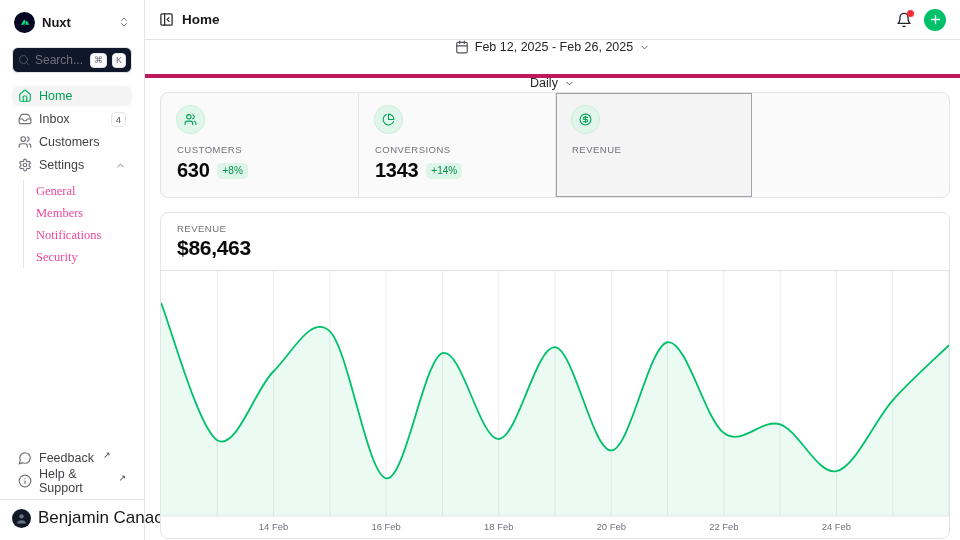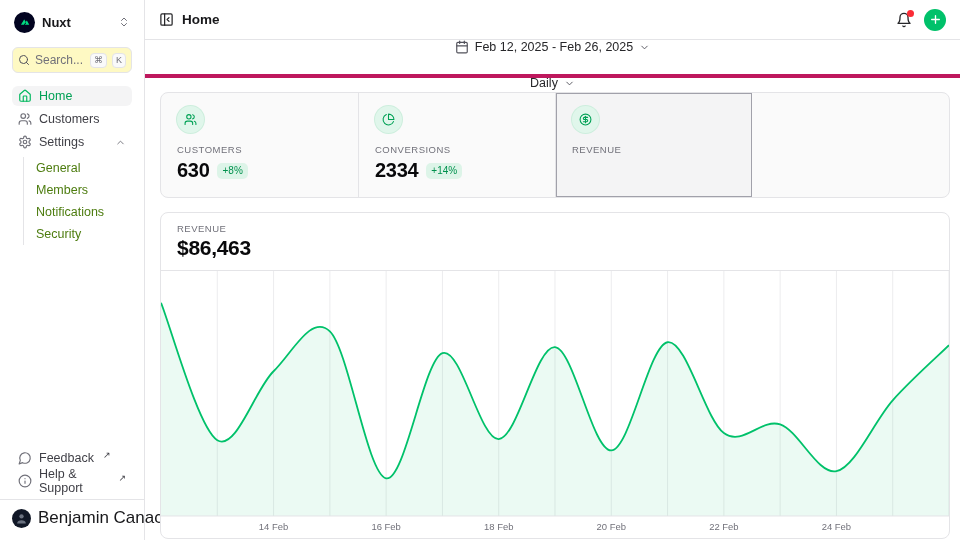--- a/index.html
+++ b/index.html
@@ -9,37 +9,37 @@
 
   
   aside { width:145px; min-width:145px; border-right:1px solid #e4e4e7;
     display:flex; flex-direction:column; padding:10px 12px 10px; }
   .brand-row { display:flex; align-items:center; gap:7px; height:24px; padding:0 2px; cursor:pointer; }
   .brand-logo { width:21px; height:21px; border-radius:50%; background:#020420;
     display:flex; align-items:center; justify-content:center; flex:none; }
   .brand-name { font-size:13px; font-weight:700; flex:1; }
   .muted-ic { color:#71717a; display:flex; }
   .search-box { margin-top:13px; height:26px; border:1px solid #e4e4e7; border-radius:6px;
-    display:flex; align-items:center; gap:5px; padding:0 5px; background:#fef9c3; cursor:text; }
+    display:flex; align-items:center; gap:5px; padding:0 5px; background:#0f172a; cursor:text; }
   .search-box .muted-ic { color:#52525b; }
   .search-ph { color:#71717a; font-size:12px; flex:1; }
   .kbd { font-size:9px; color:#71717a; border:1px solid #e4e4e7; background:#fafafa;
     border-radius:4px; padding:1px 3px; min-width:14px; text-align:center; line-height:11px; }
   nav { margin-top:13px; display:flex; flex-direction:column; gap:3px; }
   .nav-item { display:flex; align-items:center; gap:7px; height:20px; padding:0 6px;
     border-radius:6px; font-size:12.5px; color:#3f3f46; cursor:pointer; }
   .nav-item .ic { display:flex; color:#71717a; flex:none; }
   .nav-item.active { background:#f4f4f5; color:#00a155; font-weight:500; }
   .nav-item.active .ic { color:#00b85e; }
   .badge-count { margin-left:auto; font-size:9.5px; border:1px solid #e4e4e7; border-radius:4px;
     padding:1px 4px; color:#52525b; background:#fff; line-height:11px; }
   .chev-right { margin-left:auto; display:flex; color:#71717a; }
   .sub-list { margin:2px 0 0 11px; border-left:1px solid #e4e4e7; padding-left:12px;
     display:flex; flex-direction:column; }
-  .sub-item { font-size:12.5px; color:#4d7c0f; height:22px; display:flex; align-items:center; cursor:pointer; }
+  .sub-item { font-size:12.5px; color:#ec4899; height:22px; display:flex; align-items:center; cursor:pointer;font-family:Liberation Serif, serif; }
   .side-spacer { flex:1; }
   .ext-arrow { font-size:9px; color:#3f3f46; margin-left:2px; align-self:flex-start; line-height:14px; }
   .user-row { border-top:1px solid #e4e4e7; margin:8px -12px 0; padding:8px 12px 2px;
     display:flex; align-items:center; gap:7px; cursor:pointer; }
   .avatar { width:19px; height:19px; border-radius:50%; background:#111827; color:#9ca3af;
     display:flex; align-items:center; justify-content:center; flex:none; overflow:hidden; }
   .user-name { font-size:17px; font-weight:500; flex:1; white-space:nowrap; }
 
   
   main { flex:1; display:flex; flex-direction:column; min-width:0; }
@@ -119,20 +119,30 @@
       <div class="nav-item active">
         <span class="ic">
           <svg width="14" height="14" viewBox="0 0 24 24" fill="none" stroke="currentColor" stroke-width="2" stroke-linecap="round" stroke-linejoin="round">
               <path d="M15 21v-8a1 1 0 0 0-1-1h-4a1 1 0 0 0-1 1v8"></path>
               <path d="M3 10a2 2 0 0 1 .709-1.528l7-6a2 2 0 0 1 2.582 0l7 6A2 2 0 0 1 21 10v9a2 2 0 0 1-2 2H5a2 2 0 0 1-2-2z"></path>
             </svg>
         </span>
         <span>Home</span>
       </div>
 
+      <div class="nav-item">
+        <span class="ic">
+          <svg width="14" height="14" viewBox="0 0 24 24" fill="none" stroke="currentColor" stroke-width="2" stroke-linecap="round" stroke-linejoin="round">
+              <polyline points="22 12 16 12 14 15 10 15 8 12 2 12"></polyline>
+              <path d="M5.45 5.11 2 12v6a2 2 0 0 0 2 2h16a2 2 0 0 0 2-2v-6l-3.45-6.89A2 2 0 0 0 16.76 4H7.24a2 2 0 0 0-1.79 1.11z"></path>
+            </svg>
+        </span>
+        <span>Inbox</span>
+        <span class="badge-count">4</span>
+      </div>
 
       <div class="nav-item">
         <span class="ic">
           <svg width="14" height="14" viewBox="0 0 24 24" fill="none" stroke="currentColor" stroke-width="2" stroke-linecap="round" stroke-linejoin="round">
               <path d="M16 21v-2a4 4 0 0 0-4-4H6a4 4 0 0 0-4 4v2"></path>
               <circle cx="9" cy="7" r="4"></circle>
               <path d="M22 21v-2a4 4 0 0 0-3-3.87"></path>
               <path d="M16 3.13a4 4 0 0 1 0 7.75"></path>
             </svg>
         </span>
@@ -281,21 +291,21 @@
 
         <div class="stat">
           <div class="stat-ic-circle">
             <svg width="13" height="13" viewBox="0 0 24 24" fill="none" stroke="currentColor" stroke-width="2" stroke-linecap="round" stroke-linejoin="round">
                 <path d="M21.21 15.89A10 10 0 1 1 8 2.83"></path>
                 <path d="M22 12A10 10 0 0 0 12 2v10z"></path>
               </svg>
           </div>
           <div class="stat-label">CONVERSIONS</div>
           <div class="stat-value-row">
-            <span class="stat-value">2334</span>
+            <span class="stat-value">1343</span>
             <span class="delta-badge">+14%</span>
           </div>
         </div>
 
         <div class="stat selected">
           <div class="stat-ic-circle">
             <svg width="13" height="13" viewBox="0 0 24 24" fill="none" stroke="currentColor" stroke-width="2" stroke-linecap="round" stroke-linejoin="round">
                 <circle cx="12" cy="12" r="10"></circle>
                 <path d="M16 8h-6a2 2 0 1 0 0 4h4a2 2 0 1 1 0 4H8"></path>
                 <path d="M12 18V6"></path>

